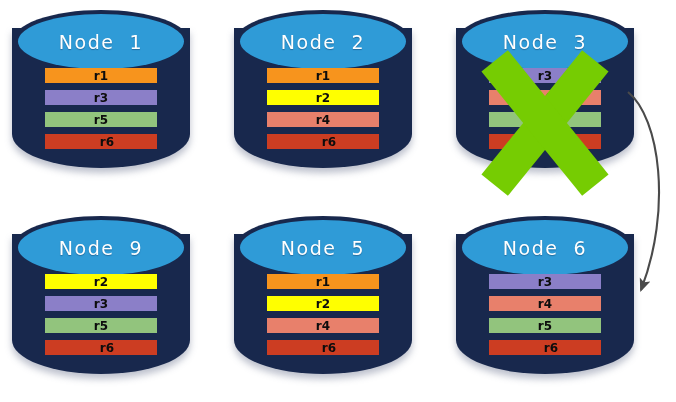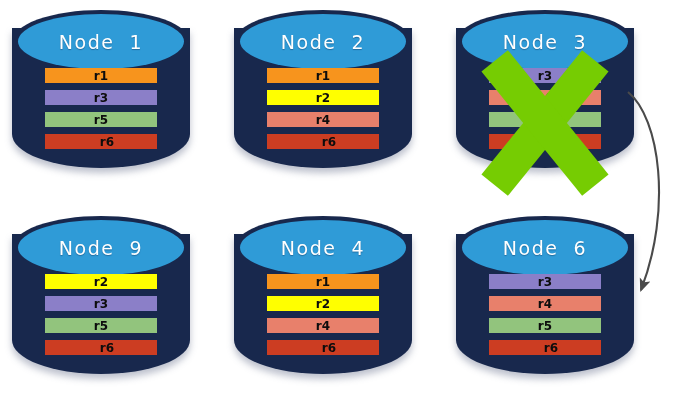--- a/index.html
+++ b/index.html
@@ -187,21 +187,21 @@
       <div class="bar" style="background: rgb(139, 127, 200);">r3</div>
       <div class="bar" style="background: rgb(146, 196, 125);">r5</div>
       <div class="bar" style="background: rgb(204, 61, 34);">r6</div>
     </div>
   </div>
 
   <div class="node" style="left:230px; top:212px;">
     <div class="cyl-top-rim" style="background: rgb(24, 40, 77);"></div>
     <div class="cyl-body" style="background: rgb(24, 40, 77);"></div>
     <div class="cyl-top" style="background: rgb(47, 155, 215);"></div>
-    <div class="node-title">Node  4</div>
+    <div class="node-title">Node  5</div>
     <div class="bars">
       <div class="bar" style="background: rgb(247, 148, 29);">r1</div>
       <div class="bar" style="background: rgb(255, 255, 0);">r2</div>
       <div class="bar" style="background: rgb(232, 128, 107);">r4</div>
       <div class="bar" style="background: rgb(204, 61, 34);">r6</div>
     </div>
   </div>
 
   <div class="node" style="left:452px; top:212px;">
     <div class="cyl-top-rim" style="background: rgb(24, 40, 77);"></div>

